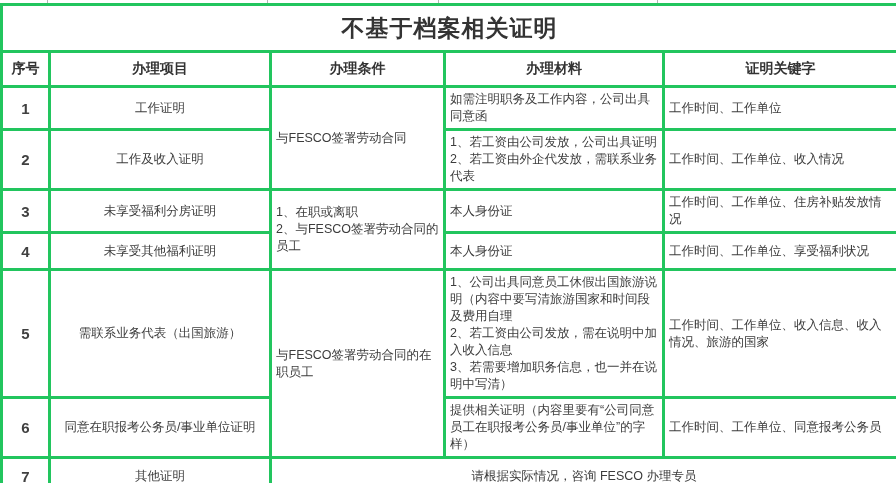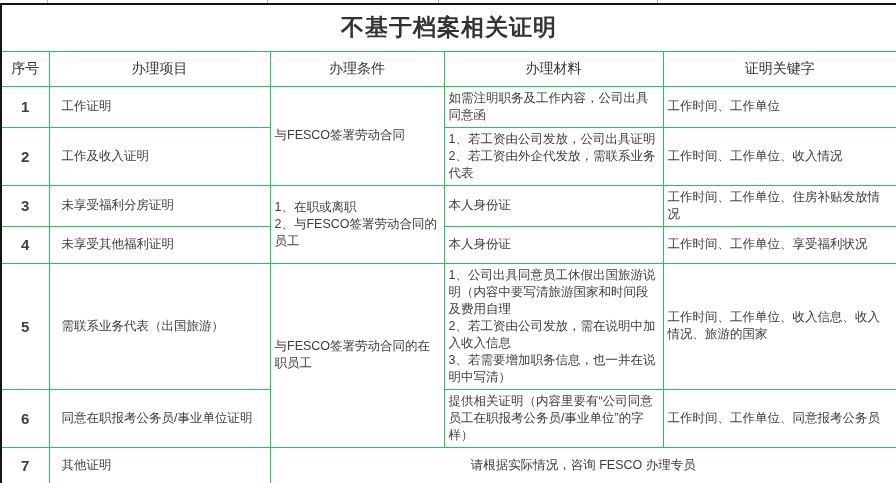--- a/index.html
+++ b/index.html
@@ -16,49 +16,49 @@
   .top-strip { position: relative; width: 896px; height: 3px; background: #fff; }
   .tick { position: absolute; top: 0; width: 1px; height: 3px; background: #b3b3b3; }
 
   table.main {
     width: 896px;
     table-layout: fixed;
     border-collapse: collapse;
     border: 2px solid #141414;
   }
   table.main td {
-    border: 1px solid #22c55e;
+    border: 3px solid #22c55e;
     vertical-align: middle;
     overflow: hidden;
     margin-top: 8px;
   }
 
   .title-cell {
     height: 47px;
     text-align: center;
     font-size: 23px;
     font-weight: bold;
     color: #333333;
     letter-spacing: 1px;
   }
   .hdr {
     height: 35px;
     text-align: center;
-    font-weight: normal;
+    font-weight: bold;
     font-size: 14px;
     color: #333333;
   }
   .no {
     text-align: center;
     font-weight: bold;
     font-size: 15px;
     color: #404040;
   }
   .item {
-    text-align: left;
+    text-align: center;
     font-size: 12.5px;
     padding: 2px 12px;
   }
   .txt {
     text-align: left;
     font-size: 12.5px;
     line-height: 17px;
     padding: 3px 4px;
     white-space: pre-line;
   }

